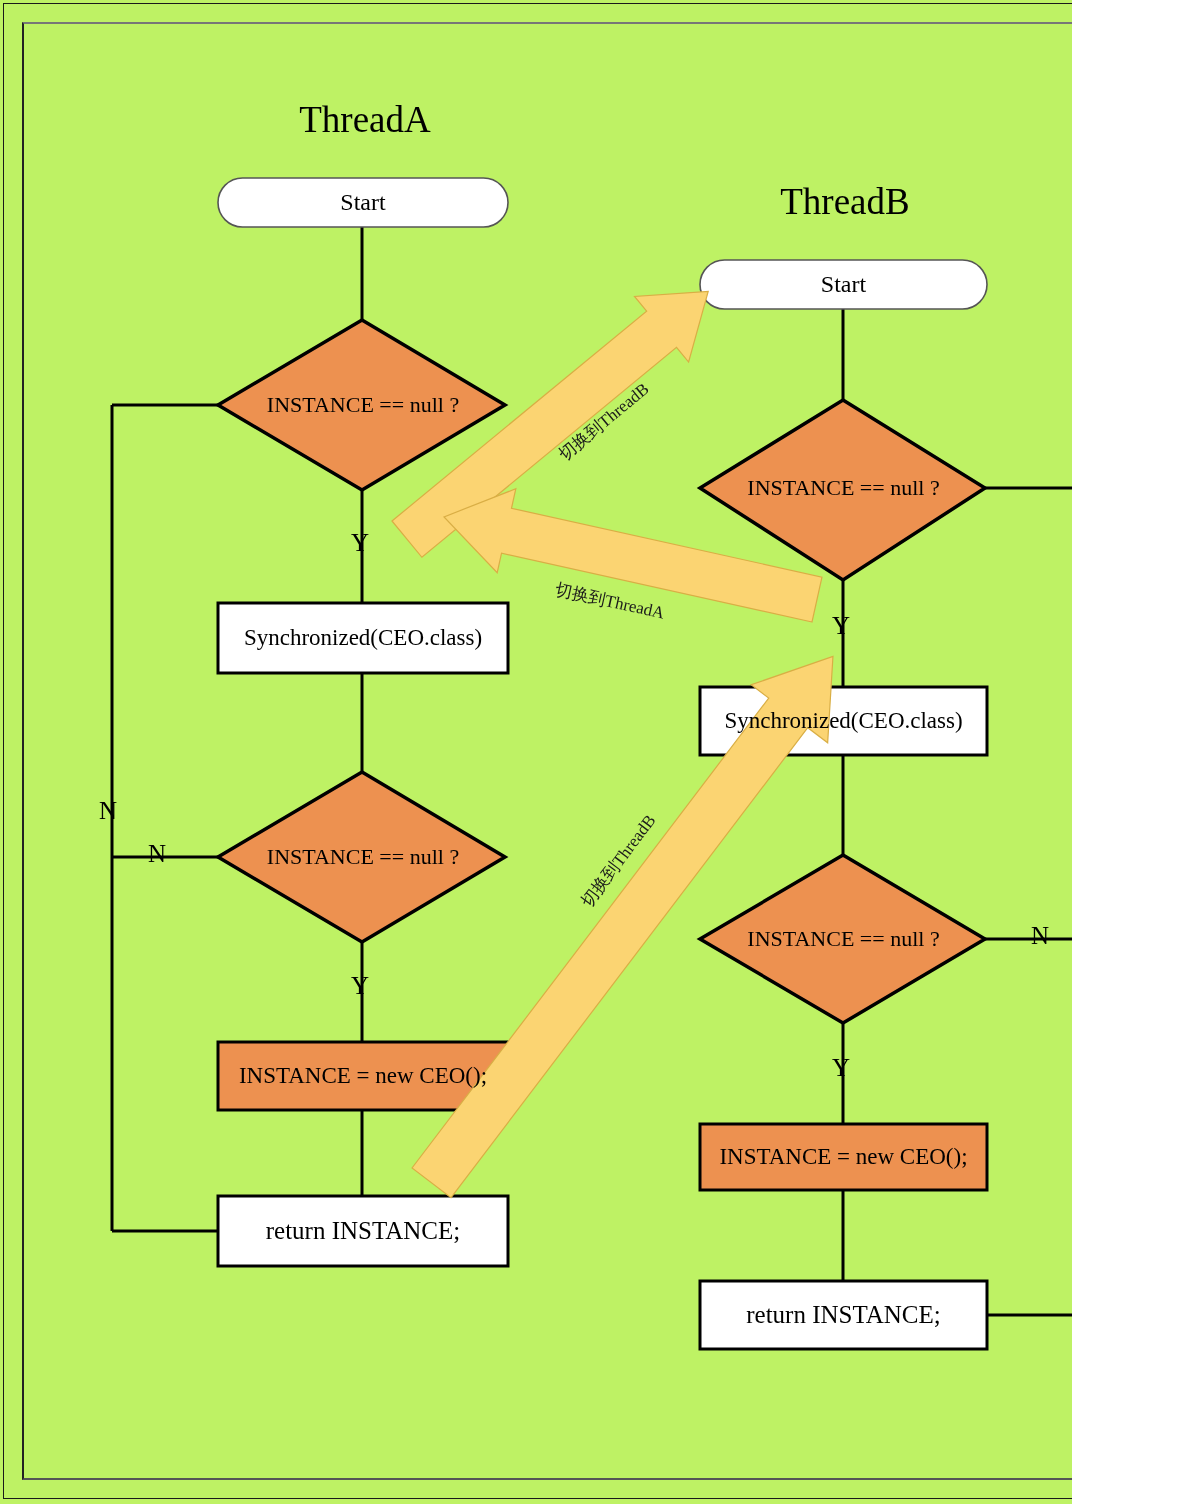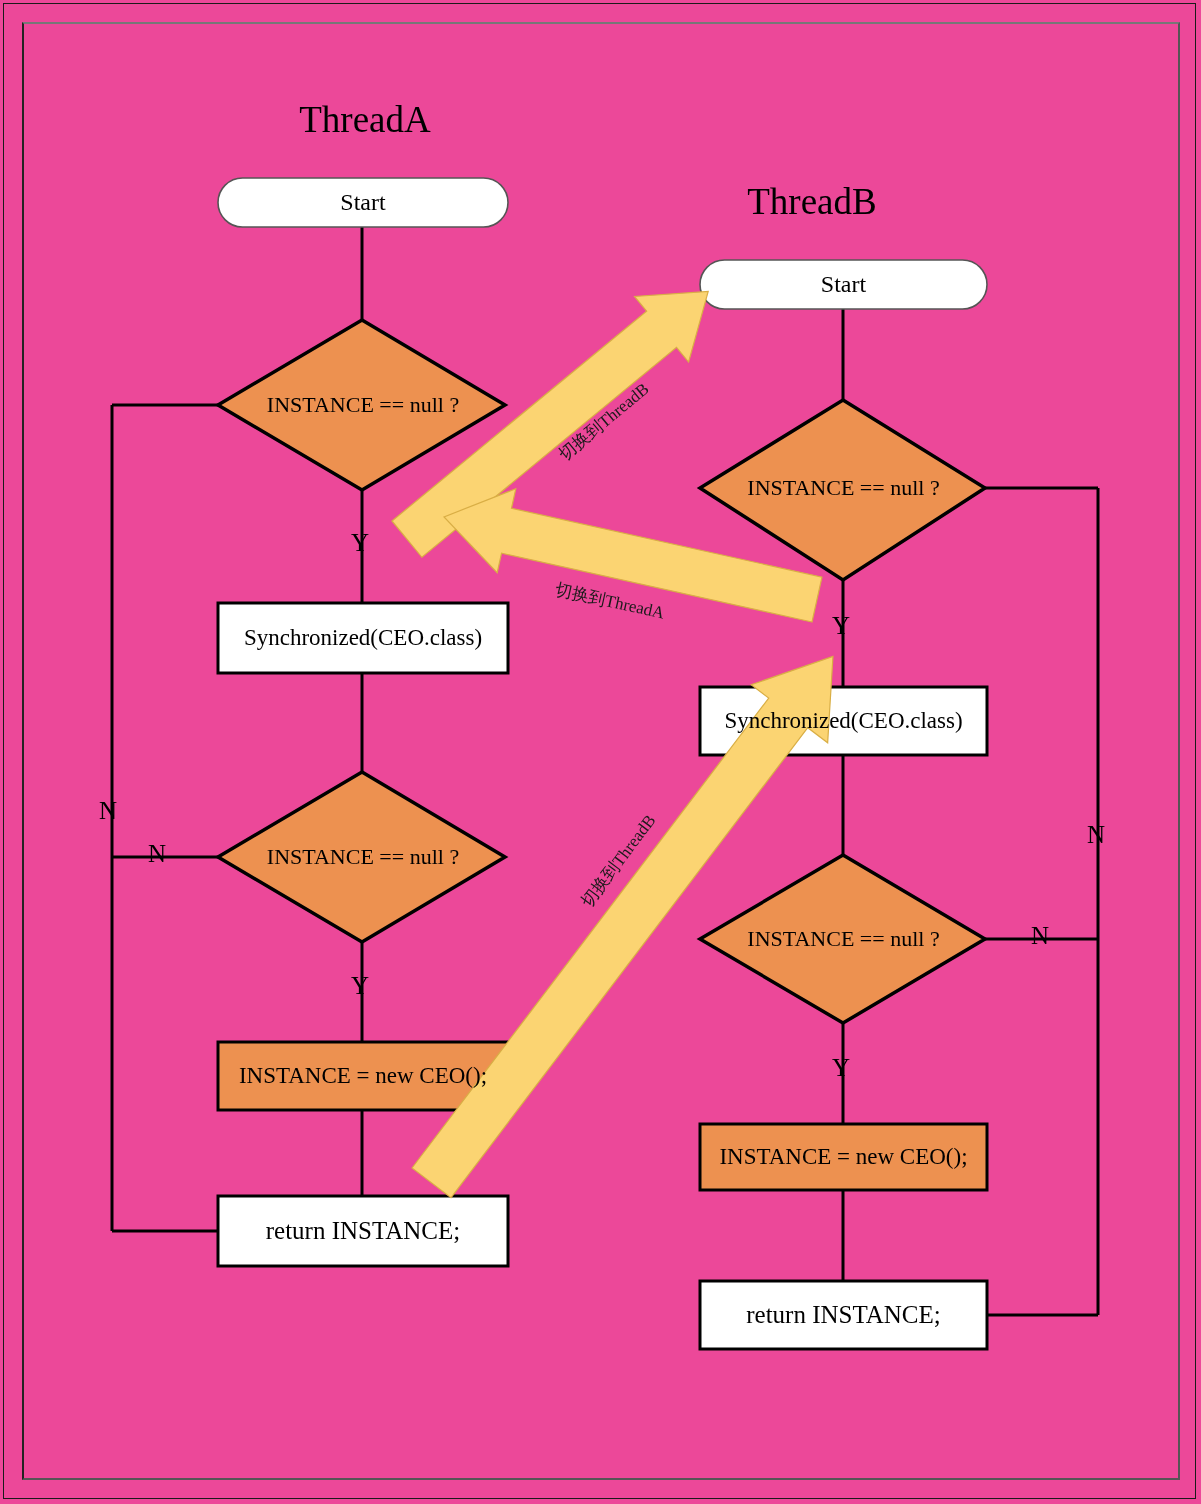--- a/index.html
+++ b/index.html
@@ -5,23 +5,23 @@
   html, body {
     margin: 0;
     padding: 0;
     background: #ffffff;
   }
   body {
     font-family: "Liberation Serif", "DejaVu Serif", serif;
   }
   #page {
     position: relative;
-    width: 1201px;
+    width: 1072px;
     height: 1504px;
-    background: #ec4899;
+    background: #bef264;
     overflow: hidden;
   }
   .outer-frame {
     position: absolute;
     left: 3px;
     top: 3px;
     width: 1193px;
     height: 1496px;
     border: 1.5px solid #1a1a1a;
     box-sizing: border-box;
@@ -151,21 +151,21 @@
       <polygon points="0,0 318,0 318,-20 382,23 318,66 318,46 0,46" fill="#FBD472" stroke="#D9AE45" stroke-width="1.2"></polygon>
     </g>
 
     <g transform="translate(412,1168) rotate(-52.8)">
       <polygon points="0,0 590,0 590,-22 662,26 590,74 590,49 0,49" fill="#FBD472" stroke="#D9AE45" stroke-width="1.2"></polygon>
     </g>
   </svg>
 
   <div class="lane-title" style="left:225px; top:98px; width:280px;">ThreadA</div>
 
-  <div class="lane-title" style="left:672px; top:180px; width:280px;">ThreadB</div>
+  <div class="lane-title" style="left:705px; top:180px; width:280px;">ThreadB</div>
 
   <div class="node-text" style="left:218px; top:178px; width:290px; height:49px; font-size:24px;">Start</div>
 
   <div class="node-text" style="left:218px; top:385px; width:290px; height:40px; font-size:22px;">INSTANCE == null ?</div>
 
   <div class="node-text" style="left:218px; top:603px; width:290px; height:70px; font-size:23px;">Synchronized(CEO.class)</div>
 
   <div class="node-text" style="left:218px; top:837px; width:290px; height:40px; font-size:22px;">INSTANCE == null ?</div>
 
   <div class="node-text" style="left:218px; top:1042px; width:290px; height:68px; font-size:23px;">INSTANCE = new CEO();</div>

